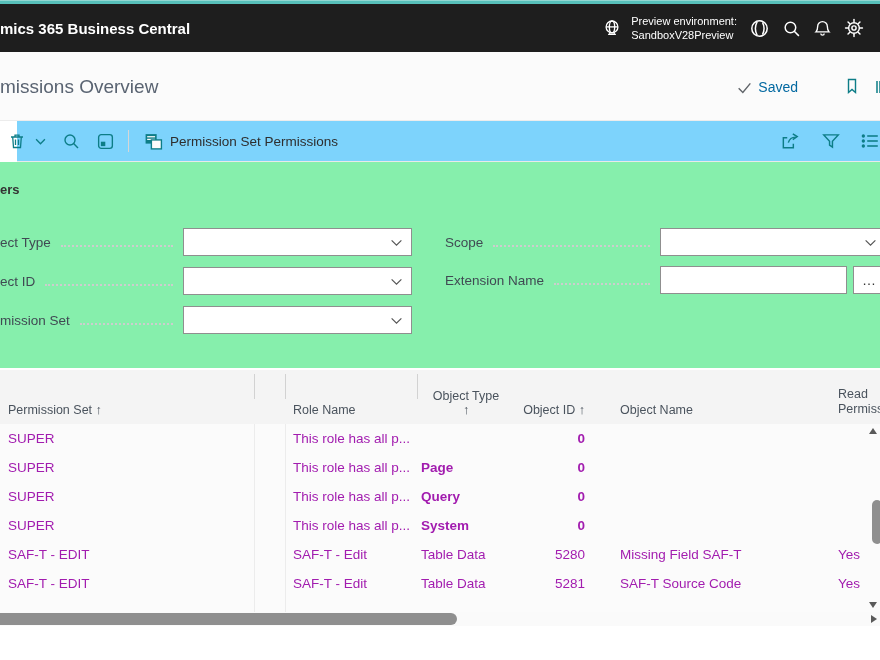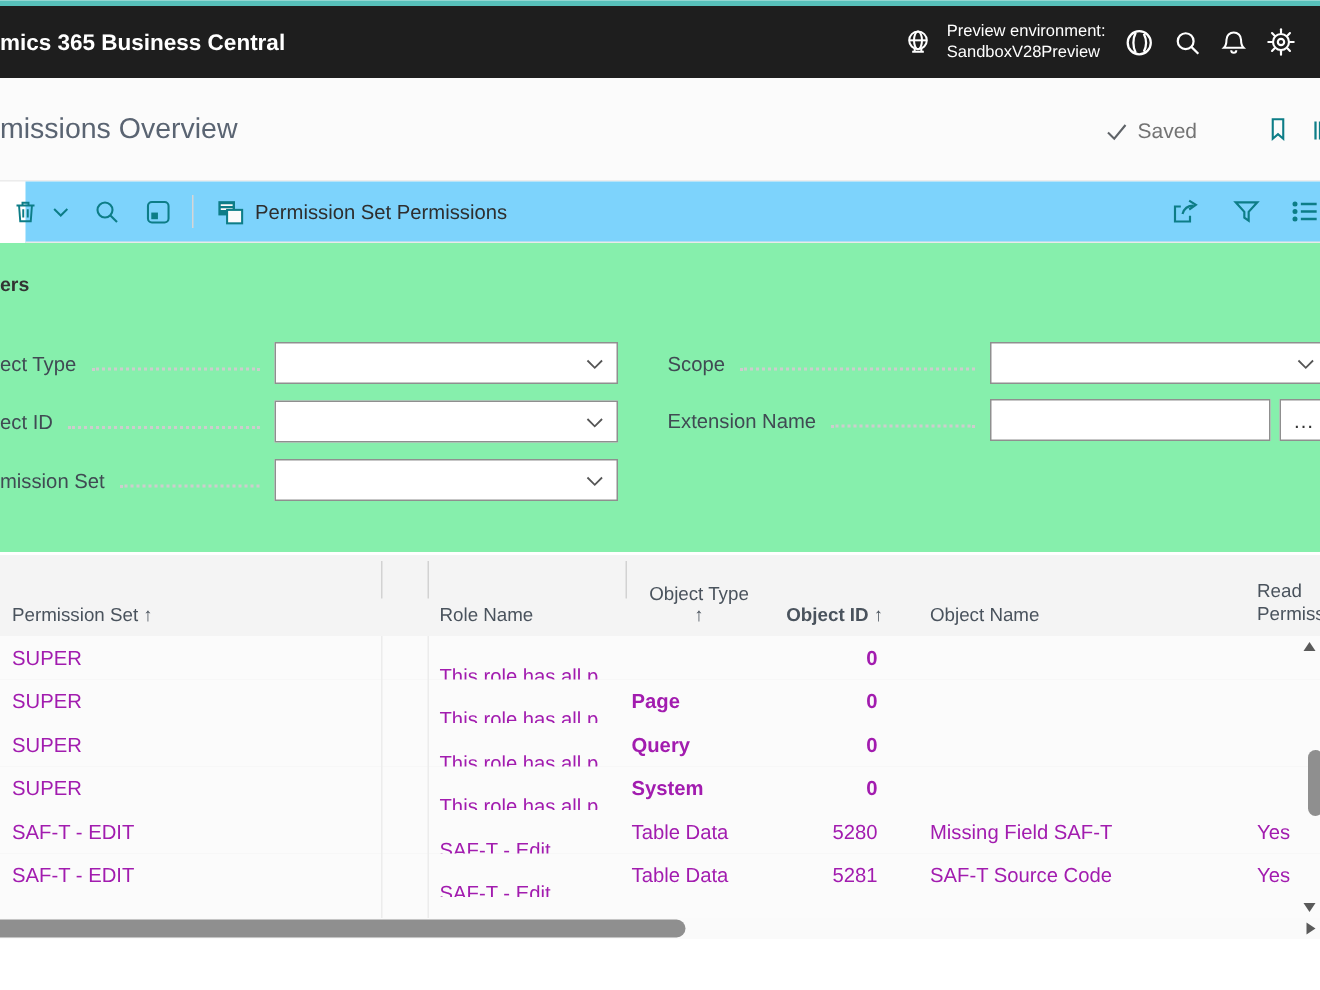--- a/index.html
+++ b/index.html
@@ -16,21 +16,21 @@
   .app-title{color:#fff;font-size:15px;font-weight:700;white-space:nowrap;margin-left:0;}
   .topbar-right{position:absolute;right:16px;top:0;height:100%;display:flex;align-items:center;gap:12px;}
   .env{display:flex;align-items:center;gap:9px;color:#fff;cursor:pointer;}
   .env-text{display:flex;flex-direction:column;font-size:11px;line-height:14px;}
   .icon-btn{background:none;border:none;padding:0;margin:0;cursor:pointer;display:flex;align-items:center;}
   
   .title-row{position:absolute;top:52px;left:0;width:100%;height:68px;background:#fbfbfb;
              border-bottom:1px solid #ececec;}
   .page-title{position:absolute;left:0;top:24px;margin:0;font-size:19px;font-weight:400;color:#5a6472;white-space:nowrap;}
   .saved{position:absolute;right:82px;top:27px;display:flex;align-items:center;gap:6px;
-         color:#737373;font-size:14px;}
+         color:#0369a1;font-size:14px;}
   .bookmark-btn{position:absolute;right:19px;top:25px;}
   .partial-right{position:absolute;left:875px;top:26px;width:10px;height:18px;overflow:hidden;}
   
   .action-bar{position:absolute;top:121px;left:17px;width:100%;height:40px;background:#7dd3fc;
               border-bottom:1px solid #e9e9e9;}
   .ab{position:absolute;top:0;height:40px;display:flex;align-items:center;}
   .ab-sep{position:absolute;left:111px;top:9px;width:1px;height:22px;background:#d6d6d6;}
   .ab-label{font-size:13.5px;color:#2e2e2e;white-space:nowrap;margin-left:7px;}
   
   .filters{position:absolute;top:162px;left:0;width:100%;height:206px;background:#86efac;}
@@ -46,29 +46,29 @@
               font-size:13px;padding:0 6px;font-family:inherit;flex:none;}
   .assist-btn{position:absolute;left:853px;top:104px;width:33px;height:28px;border:1px solid #8f8f8f;
               background:#fff;font-size:14px;color:#333;display:flex;align-items:center;justify-content:center;
               cursor:pointer;box-sizing:border-box;letter-spacing:1px;}
   
   .grid{position:absolute;top:370px;left:0;width:100%;height:256px;background:#fff;}
   .grid-header{position:absolute;top:0;left:0;width:100%;height:54px;background:#f4f4f4;
                border-bottom:1px solid #d9d9d9;font-size:12.5px;color:#4a535d;}
   .hcell{position:absolute;bottom:7px;white-space:nowrap;cursor:pointer;}
   .hc1{left:8px;} .hc2{left:293px;} .hc3{left:421px;width:90px;text-align:center;}
-  .hc4{left:504px;width:105px;text-align:center;font-weight:bold;} .hc5{left:620px;}
+  .hc4{left:480px;width:105px;text-align:right;} .hc5{left:620px;}
   .hc6{left:838px;width:60px;white-space:normal;line-height:15px;}
   .arrow-below{display:block;}
   .htick{position:absolute;top:4px;width:1px;height:25px;background:#d2d2d2;}
   .grow{position:absolute;left:0;width:100%;height:29px;border-bottom:1px solid #e9e9e9;
         background:#fbfbfb;font-size:13.5px;color:#a21caf;cursor:pointer;}
   .grow.partial{height:14px;overflow:hidden;border-bottom:none;}
   .gcell{position:absolute;top:0;height:100%;display:flex;align-items:center;white-space:nowrap;}
-  .c1{left:8px;width:240px;} .c2{left:293px;width:126px;overflow:hidden;margin-top:12px;}
+  .c1{left:8px;width:240px;} .c2{left:293px;width:126px;overflow:hidden;}
   .c3{left:421px;width:95px;} .c4{left:480px;width:105px;justify-content:flex-end;}
   .c5{left:620px;width:215px;} .c6{left:838px;width:40px;}
   .row-bold .c3,.row-bold .c4{font-weight:700;}
   .vline{position:absolute;top:54px;height:188px;width:1px;background:#ececec;}
   
   .hscroll{position:absolute;left:0;top:242px;width:100%;height:14px;background:#fafafa;}
   .hthumb{position:absolute;left:0;top:1px;height:12px;width:457px;background:#8f8f8f;
           border-radius:0 6px 6px 0;cursor:pointer;}
   .harrow{position:absolute;right:3px;top:3px;width:0;height:0;cursor:pointer;
           border-top:4px solid transparent;border-bottom:4px solid transparent;border-left:6px solid #5a5a5a;}

